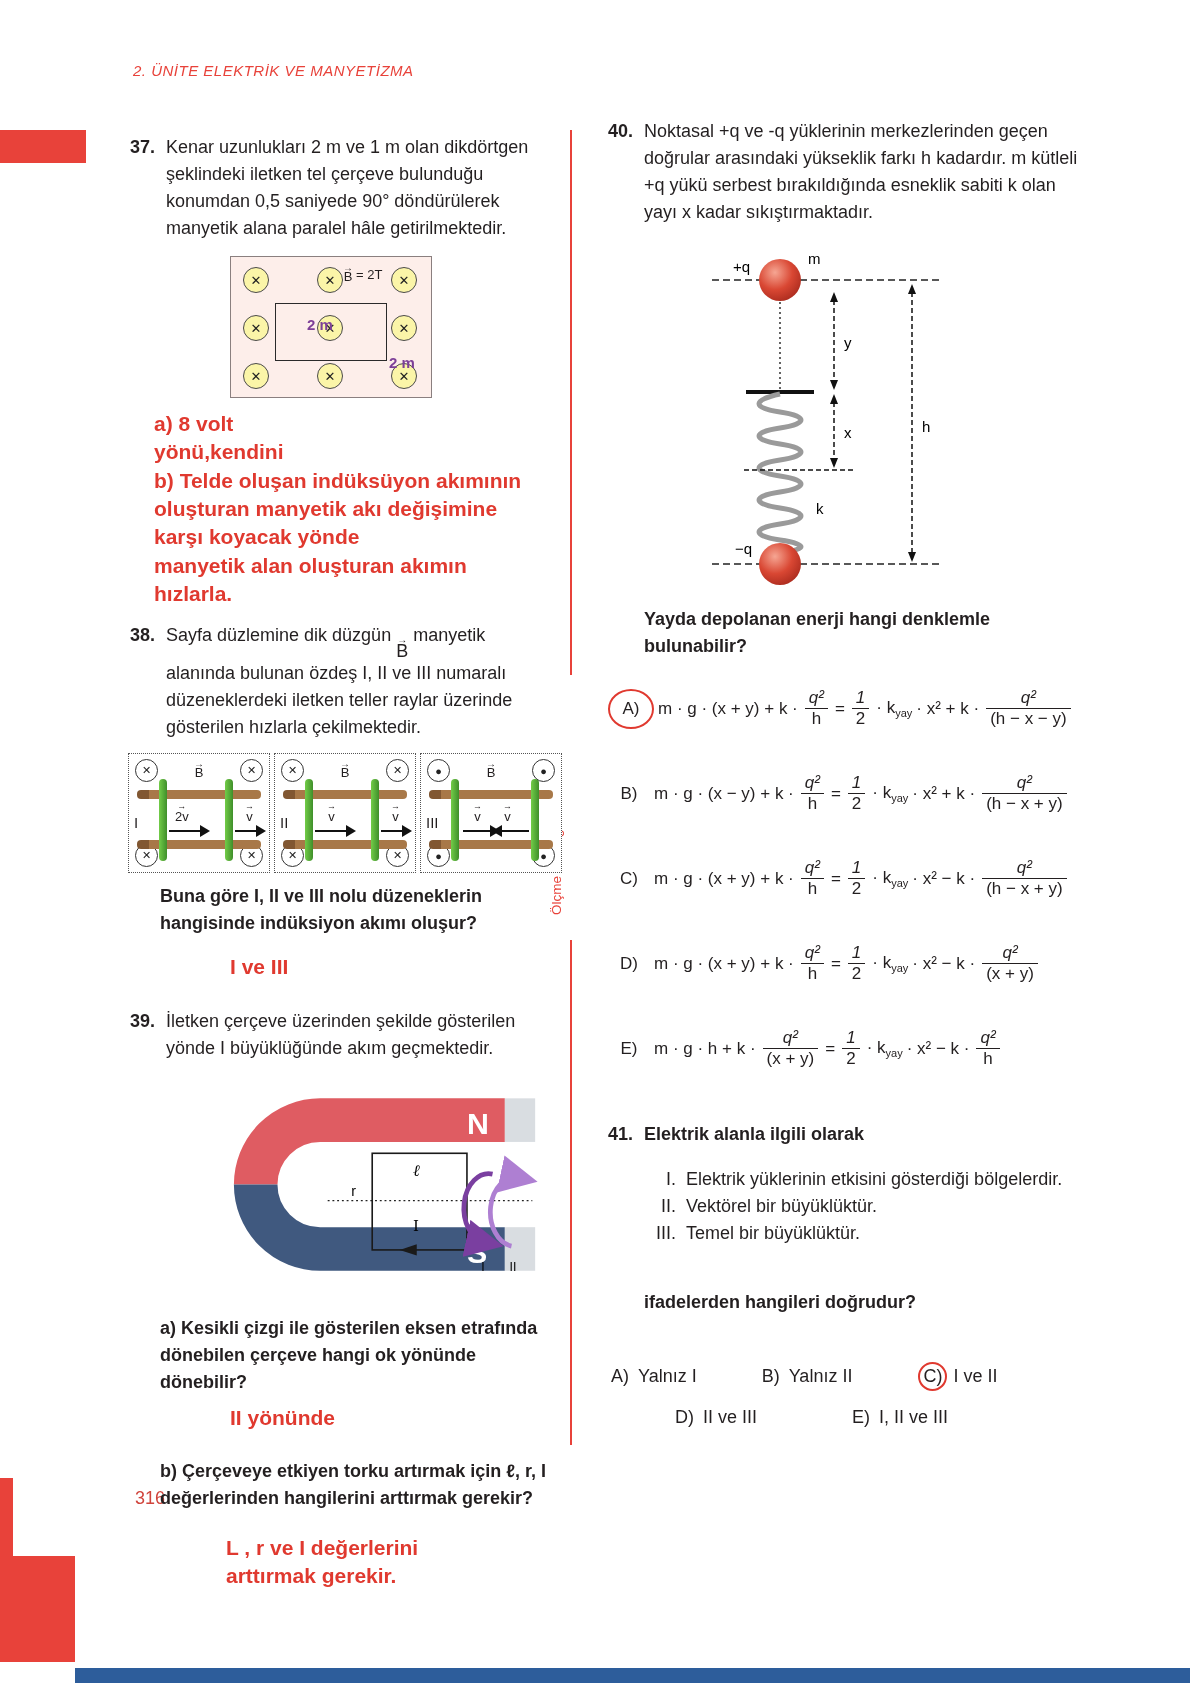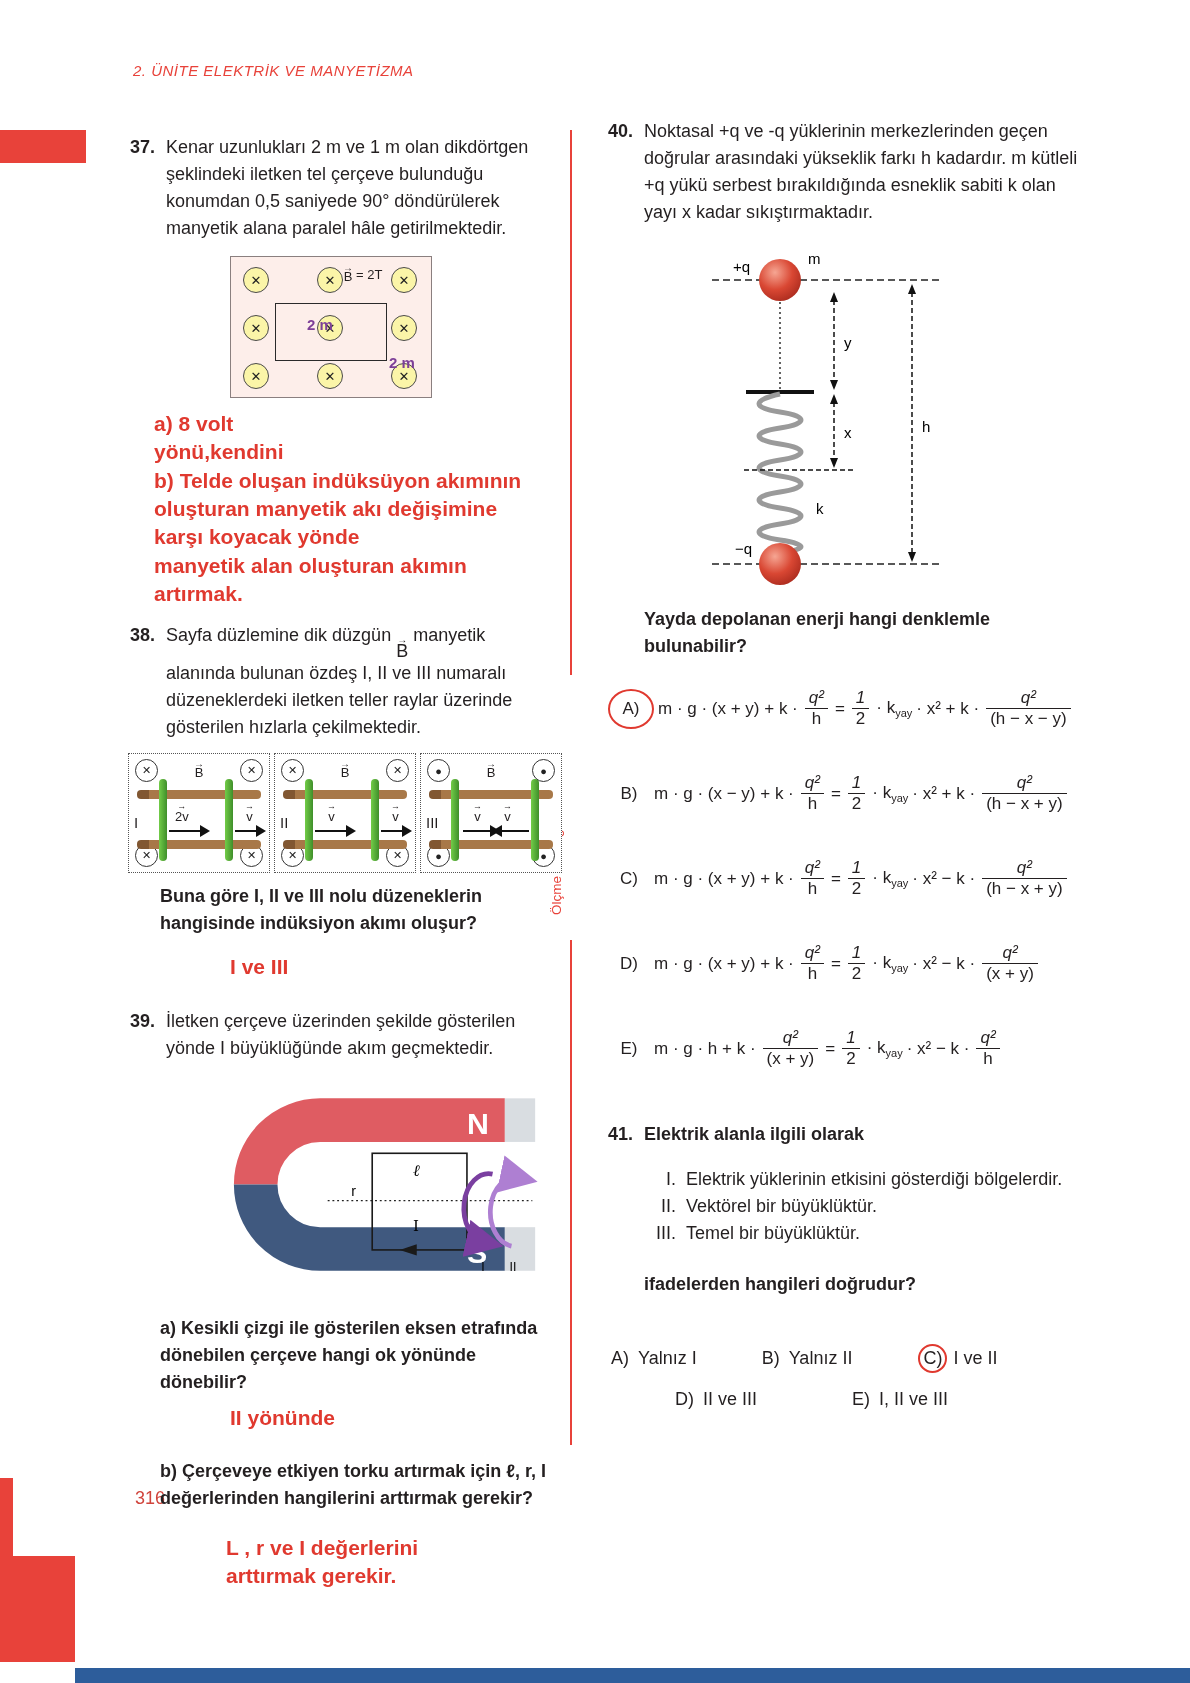--- a/index.html
+++ b/index.html
@@ -114,21 +114,21 @@
       <span class="plabel-purple" style="left:76px;top:26px">2 m</span>
       <span class="plabel-purple" style="left:158px;top:64px">2 m</span>
     </div>
     <div class="red-ans" style="margin-left:24px">
       <div>a) 8 volt</div>
       <div>yönü,kendini</div>
       <div>b) Telde oluşan indüksüyon akımının</div>
       <div>oluşturan manyetik akı değişimine</div>
       <div>karşı koyacak yönde</div>
       <div>manyetik alan oluşturan akımın</div>
-      <div>artırmak.</div>
+      <div>hızlarla.</div>
     </div>
 
     <div class="qrow" style="margin-top:14px">
       <span class="qnum">38.</span>
       <p class="qtext"><span>Sayfa düzlemine dik düzgün </span><span class="vec">
             <span class="ar">→</span>
             <span>B</span>
           </span><span> manyetik alanında bulunan özdeş I, II ve III numaralı düzeneklerdeki iletken teller raylar üzerinde gösterilen hızlarla çekilmektedir.</span></p>
     </div>
 
@@ -415,21 +415,21 @@
       </div>
       <div class="stmt">
         <span class="rn">II.</span>
         <span style="flex:1">Vektörel bir büyüklüktür.</span>
       </div>
       <div class="stmt">
         <span class="rn">III.</span>
         <span style="flex:1">Temel bir büyüklüktür.</span>
       </div>
     </div>
-    <p class="qtext qbold" style="margin:24px 0 0 36px">ifadelerden hangileri doğrudur?</p>
+    <p class="qtext qbold" style="margin:42px 0 0 36px">ifadelerden hangileri doğrudur?</p>
 
     <div class="optline" style="margin-top:46px">
       <span class="q41opt">
           <span class="q41lab">A)</span>
           <span>Yalnız I</span>
         </span>
       <span class="q41opt" style="margin-left:62px">
           <span class="q41lab">B)</span>
           <span>Yalnız II</span>
         </span>

